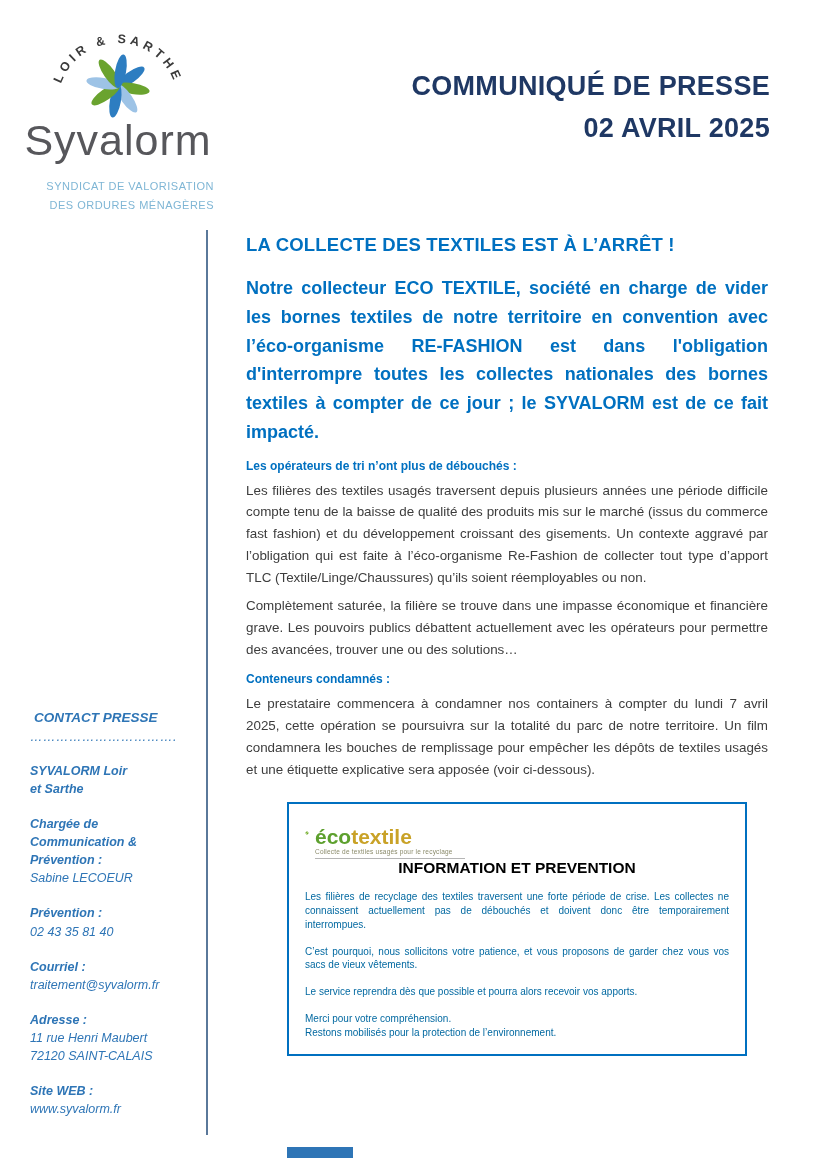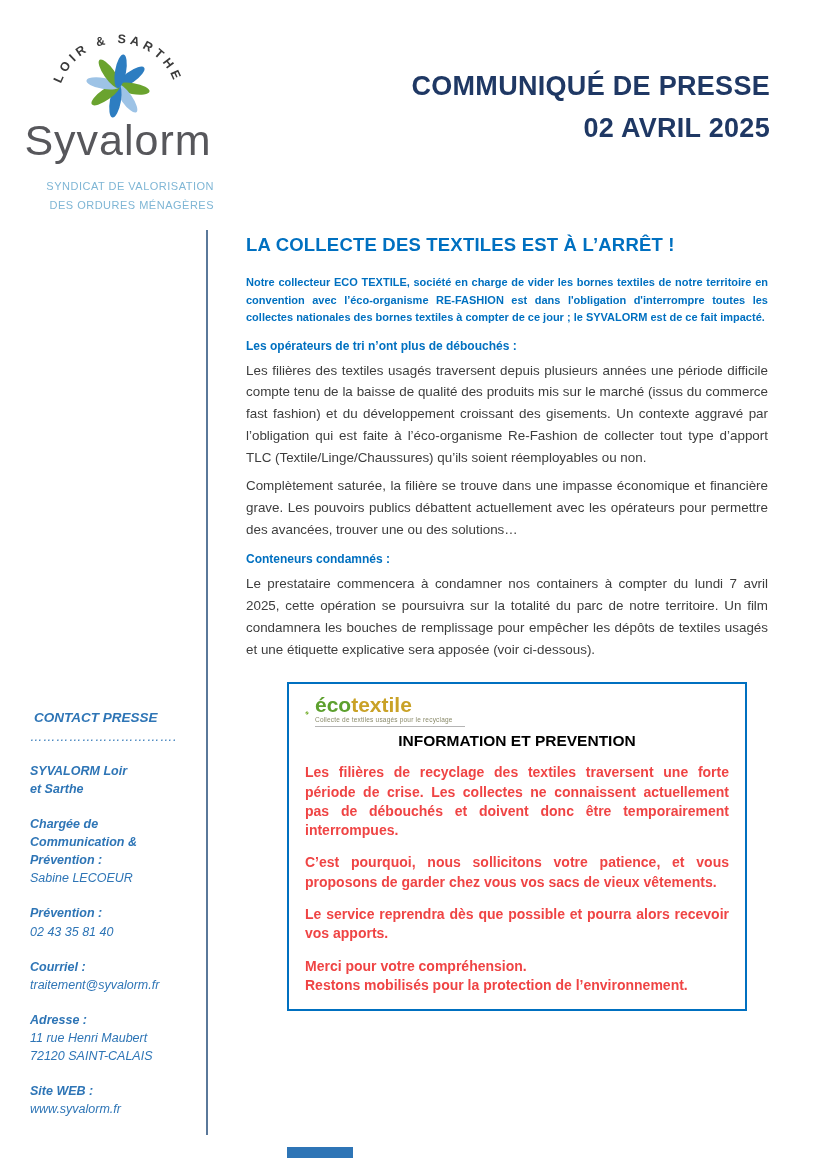--- a/index.html
+++ b/index.html
@@ -36,40 +36,40 @@
   }
   .contact-title { font-weight: bold; font-size: 13.5px; padding-left: 4px; }
   .dots { letter-spacing: 0.5px; margin-bottom: 16px; }
   .sb-block { margin-bottom: 17px; }
   .sb-label { font-weight: bold; white-space: pre-line; }
   .sb-value { white-space: pre-line; }
 
   
   .main { position: absolute; left: 246px; top: 234px; width: 522px; }
   .h1 { color: #0070c0; font-weight: bold; font-size: 18.5px; letter-spacing: 0.2px; }
-  .intro { color: #0070c0; font-weight: bold; font-size: 11px; line-height: 1.6; text-align: justify; margin-top: 18px; }
+  .intro { color: #0070c0; font-weight: bold; font-size: 18px; line-height: 1.6; text-align: justify; margin-top: 18px; }
   .h2 { color: #0070c0; font-weight: bold; font-size: 12px; margin-top: 12px; }
   .body-p { color: #3d3d3d; font-size: 13.4px; line-height: 1.62; text-align: justify; margin-top: 7px; }
 
   
   .infobox {
     margin-top: 22px; margin-left: 41px; width: 460px;
     border: 2px solid #0070c0;
     padding: 10px 16px 14px 16px;
     background: #ffffff;
   }
   .eco-logo-row { display: flex; align-items: flex-start; gap: 6px; width: 160px; }
   .eco-texts { display: flex; flex-direction: column; }
-  .eco-word-line { font-size: 21px; font-weight: bold; line-height: 1.05; }
+  .eco-word-line { font-size: 21px; font-weight: bold; line-height: 1.05; margin-top: 12px; }
   .eco-word { color: #5da02e; }
   .textile-word { color: #c9a227; }
   .eco-tagline { font-size: 6.5px; color: #8a8a6a; letter-spacing: 0.2px; }
   .eco-underline { width: 150px; height: 1px; background: #b5b5b5; margin-top: 3px; }
   .info-title { text-align: center; font-weight: bold; font-size: 15.5px; color: #000; margin-top: 0px; }
-  .info-p { font-weight: bold; color: #ef4444; font-size: 14px; line-height: 1.38; text-align: justify; margin-top: 13px; white-space: pre-line; }
+  .info-p { font-weight: normal; color: #0369a1; font-size: 10px; line-height: 1.38; text-align: justify; margin-top: 13px; white-space: pre-line; }
 
   
   .footer-bar { position: absolute; left: 287px; top: 1147px; width: 66px; height: 11px; background: #2e75b6; }
 </style>
 </head>
 <body>
 
 <div class="page">
 
   <div class="logo-block">

